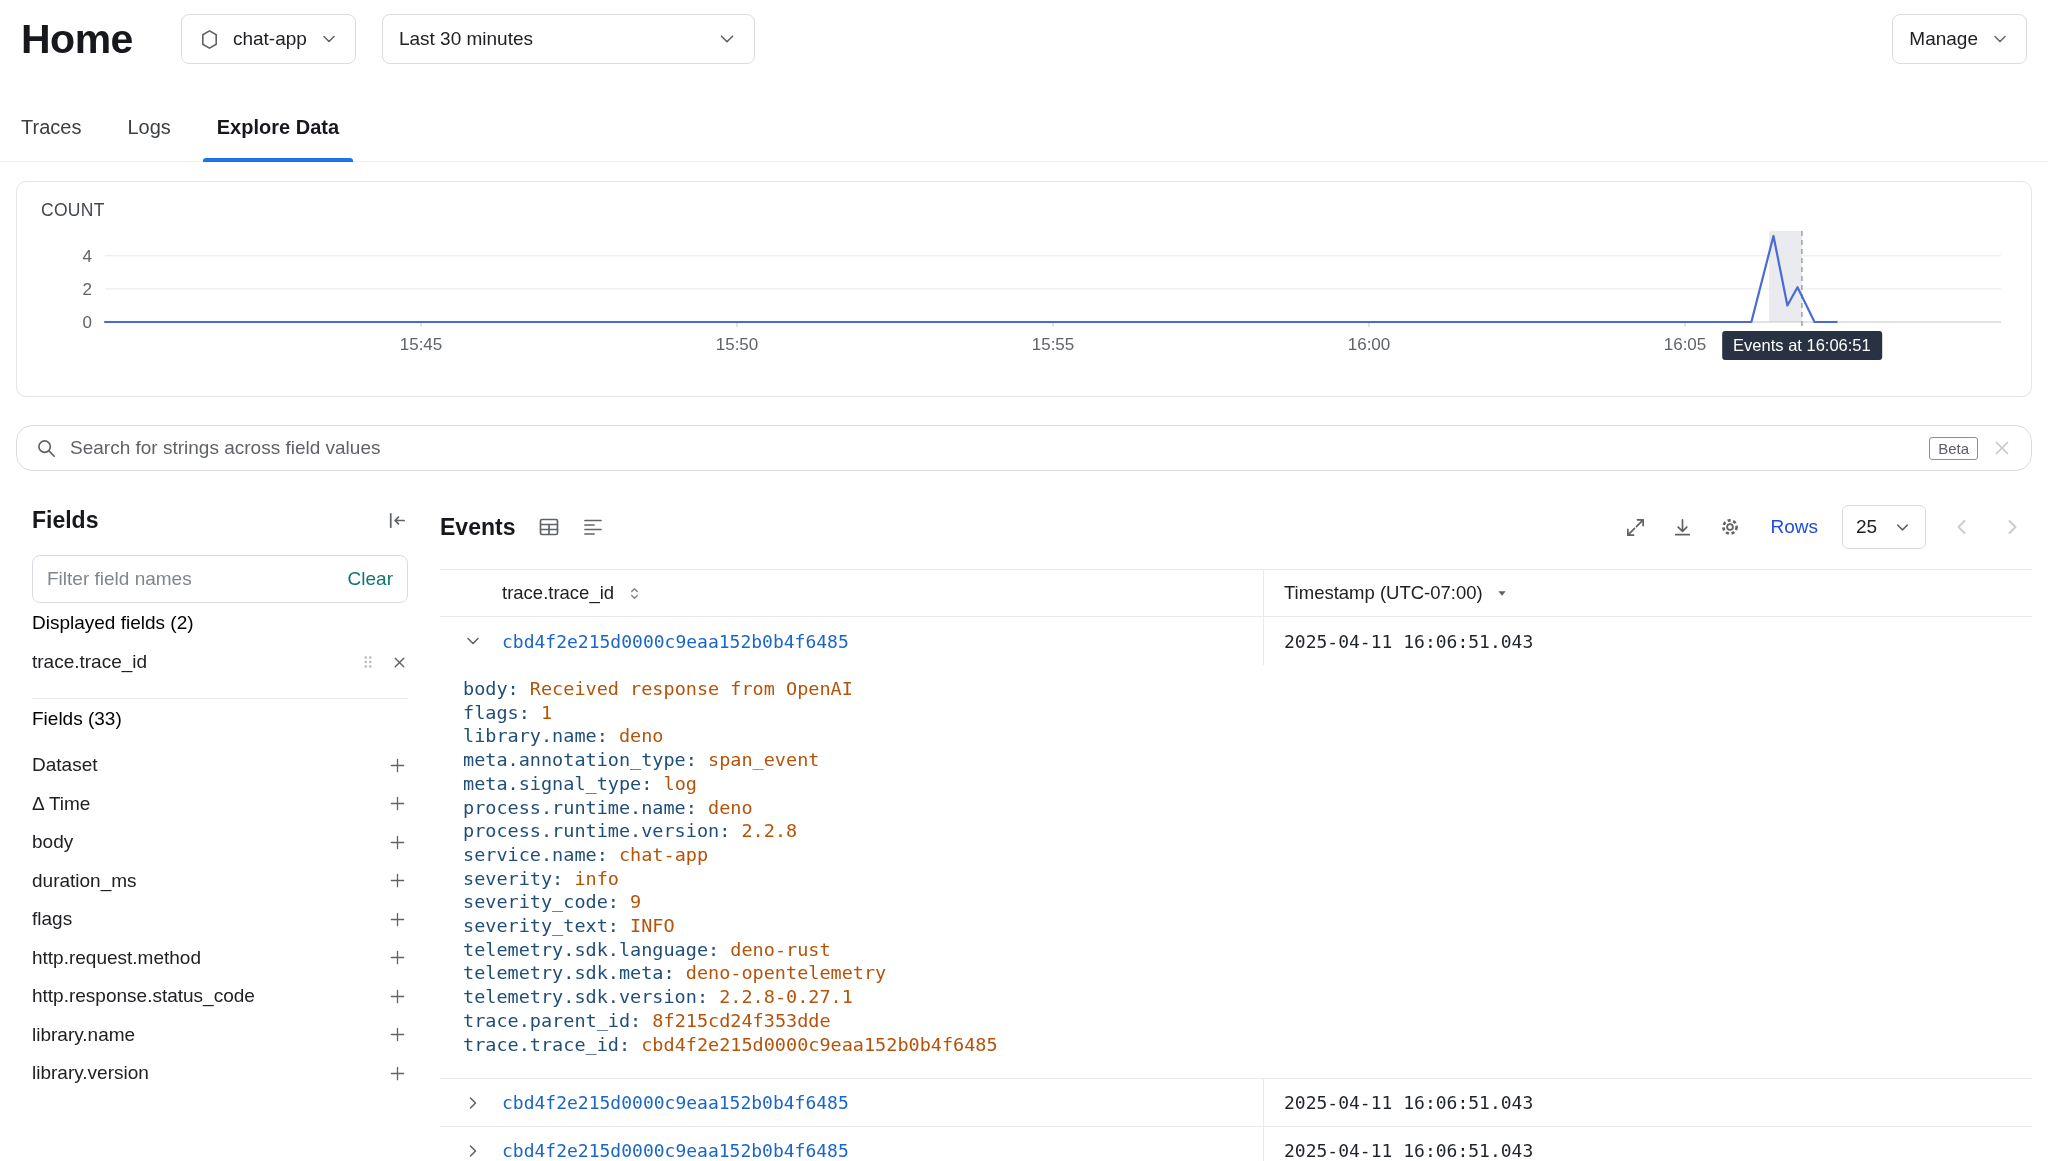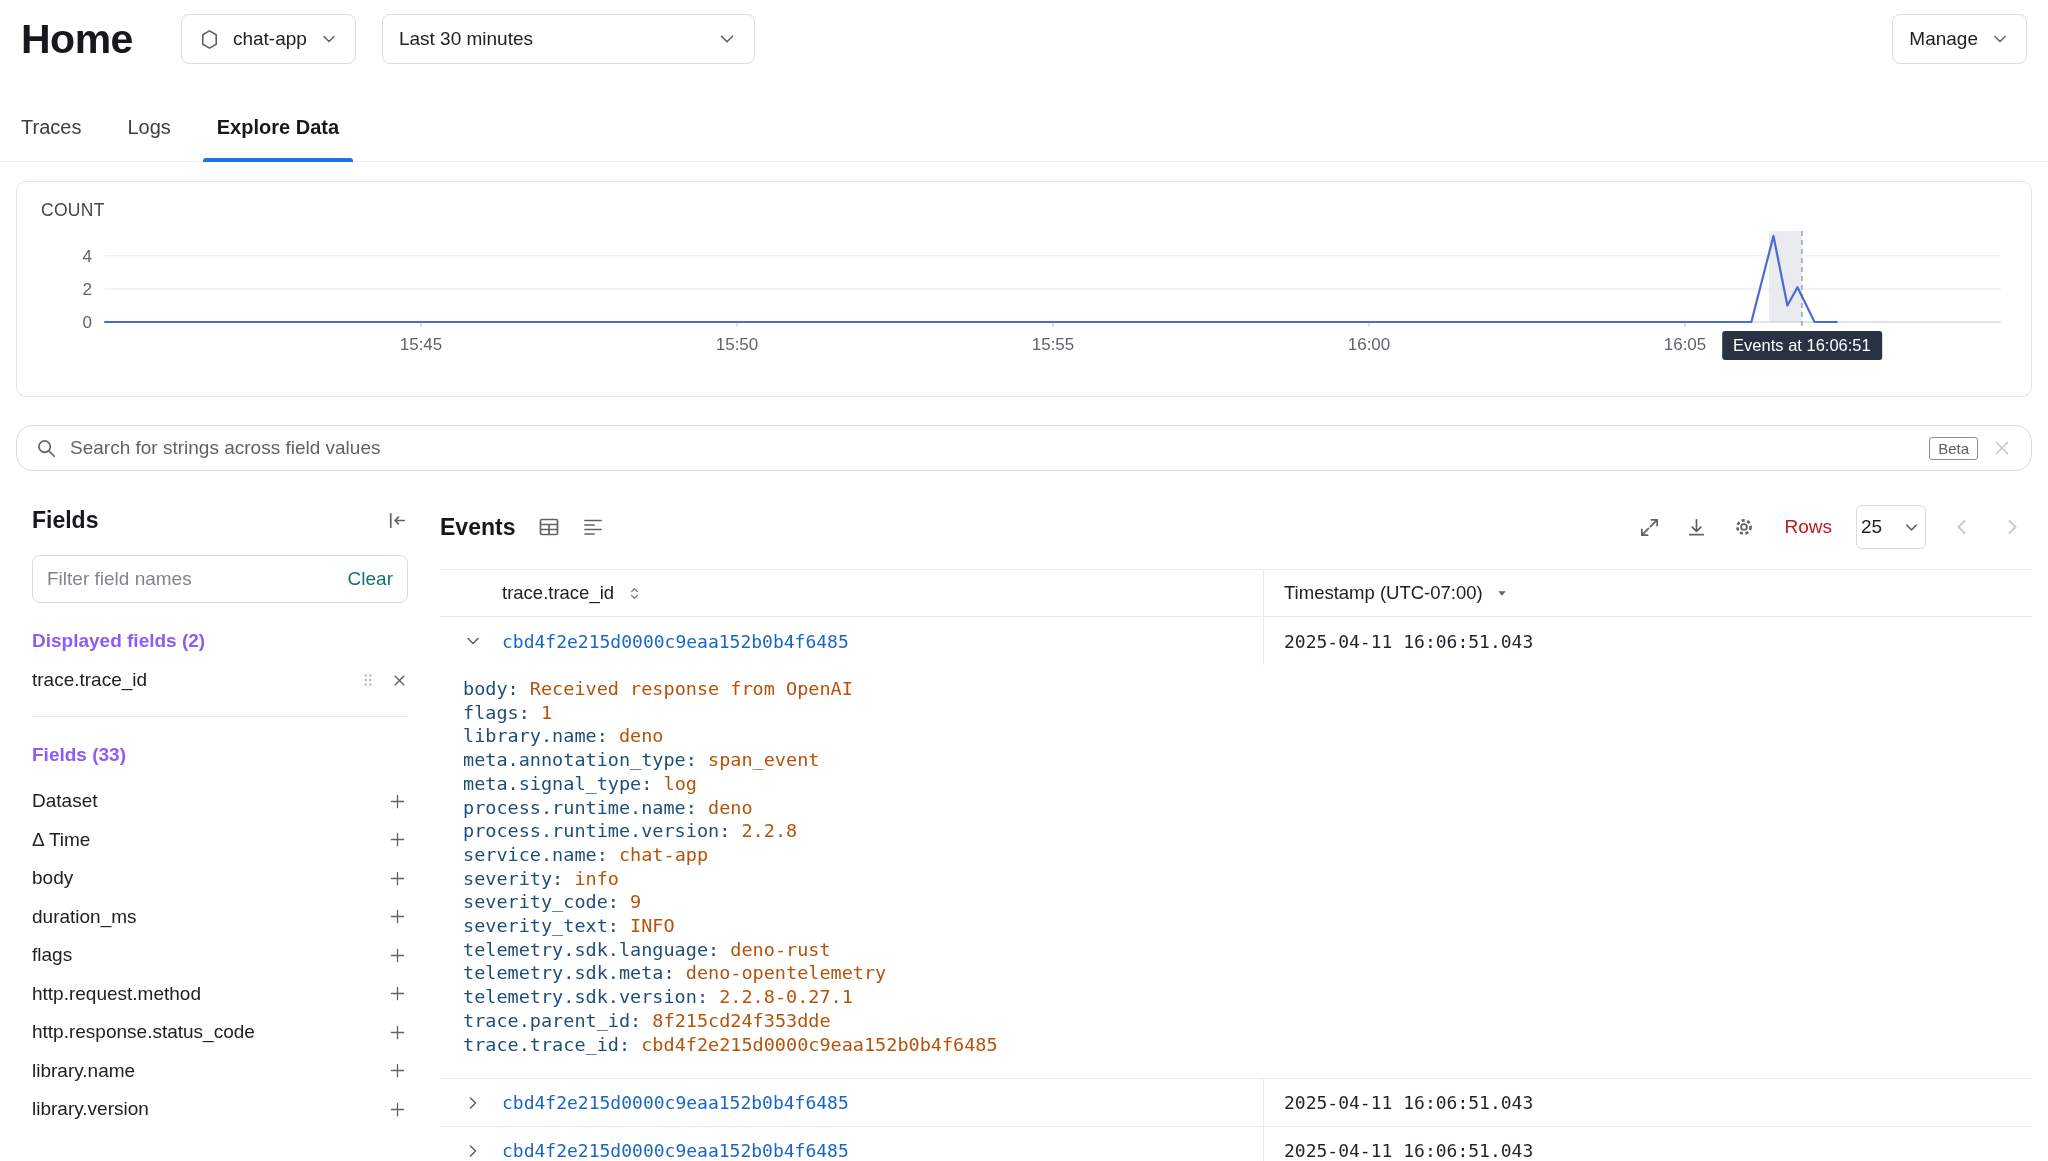--- a/index.html
+++ b/index.html
@@ -46,42 +46,42 @@
 
   .fields-panel{width:392px;flex:none;padding-left:16px;}
   .fields-head{display:flex;align-items:center;justify-content:space-between;height:34px;}
   .fields-title{font-size:23px;font-weight:700;color:#16181d;}
   .collapse-btn{color:#5f6368}
   .filter-row{margin-top:18px;height:48px;border:1px solid #d8dce1;border-radius:8px;
       display:flex;align-items:center;padding:0 14px;gap:10px;}
   .filter-row input{flex:1;min-width:0;border:0;outline:0;font-size:19px;background:transparent;}
   .filter-row input::placeholder{color:#80868b;opacity:1}
   .clear-btn{color:#0f766e;font-size:19px;flex:none}
-  .sect-title{margin-top:27px;font-size:19px;font-weight:700;color:#8b5cf6;}
+  .sect-title{margin-top:9px;font-size:19px;font-weight:400;color:#000000;}
   .dlist{margin-top:8px}
   .dfield{display:flex;align-items:center;height:40px;font-size:19px;color:#202124;gap:14px;cursor:pointer;}
   .dfield .name{flex:1;min-width:0}
   .drag{color:#b6bcc3}
   .xsm{color:#5f6368}
   .divider{border-top:1px solid #e8eaed;margin:16px 0 0;}
   .alist{margin-top:16px}
   .afield{display:flex;align-items:center;height:38.5px;font-size:19px;color:#202124;cursor:pointer;}
   .afield .name{flex:1;min-width:0}
   .plus{color:#5f6368}
 
   
   .events-panel{flex:1;min-width:0;}
   .events-head{display:flex;align-items:center;padding:2px 8px 16px 0;}
   .events-title{font-size:23px;font-weight:700;color:#16181d;margin-right:22px;}
   .view-ic{color:#5f6368;margin-right:20px;}
   .right-tools{margin-left:auto;display:flex;align-items:center;gap:24px;}
   .tool{color:#5f6368}
-  .rows-label{font-size:19px;color:#b91c1c;margin-left:4px;}
-  .rows-select{display:flex;align-items:center;justify-content:space-between;width:70px;height:44px;
-      border:1px solid #d8dce1;border-radius:6px;padding:0 4px;font-size:19px;cursor:pointer;}
+  .rows-label{font-size:19px;color:#1d4ed8;margin-left:4px;}
+  .rows-select{display:flex;align-items:center;justify-content:space-between;width:84px;height:44px;
+      border:1px solid #d8dce1;border-radius:6px;padding:0 13px;font-size:19px;cursor:pointer;}
   .rows-select .chev{color:#5f6368}
   .pg{color:#c8ccd2}
   .pg.gap{margin-left:2px}
 
   .table-head{display:flex;border-top:1px solid #e8eaed;border-bottom:1px solid #e8eaed;height:48px;align-items:stretch;margin-top:4px;}
   .col-trace{width:823px;flex:none;display:flex;align-items:center;gap:11px;}
   .table-head .col-trace{padding-left:62px;}
   .col-ts{flex:1;min-width:0;display:flex;align-items:center;gap:11px;padding-left:20px;border-left:1px solid #e8eaed;}
   .hdr-label{font-size:18.5px;color:#202124;cursor:pointer;}
   .sort-ic{color:#80868b}

